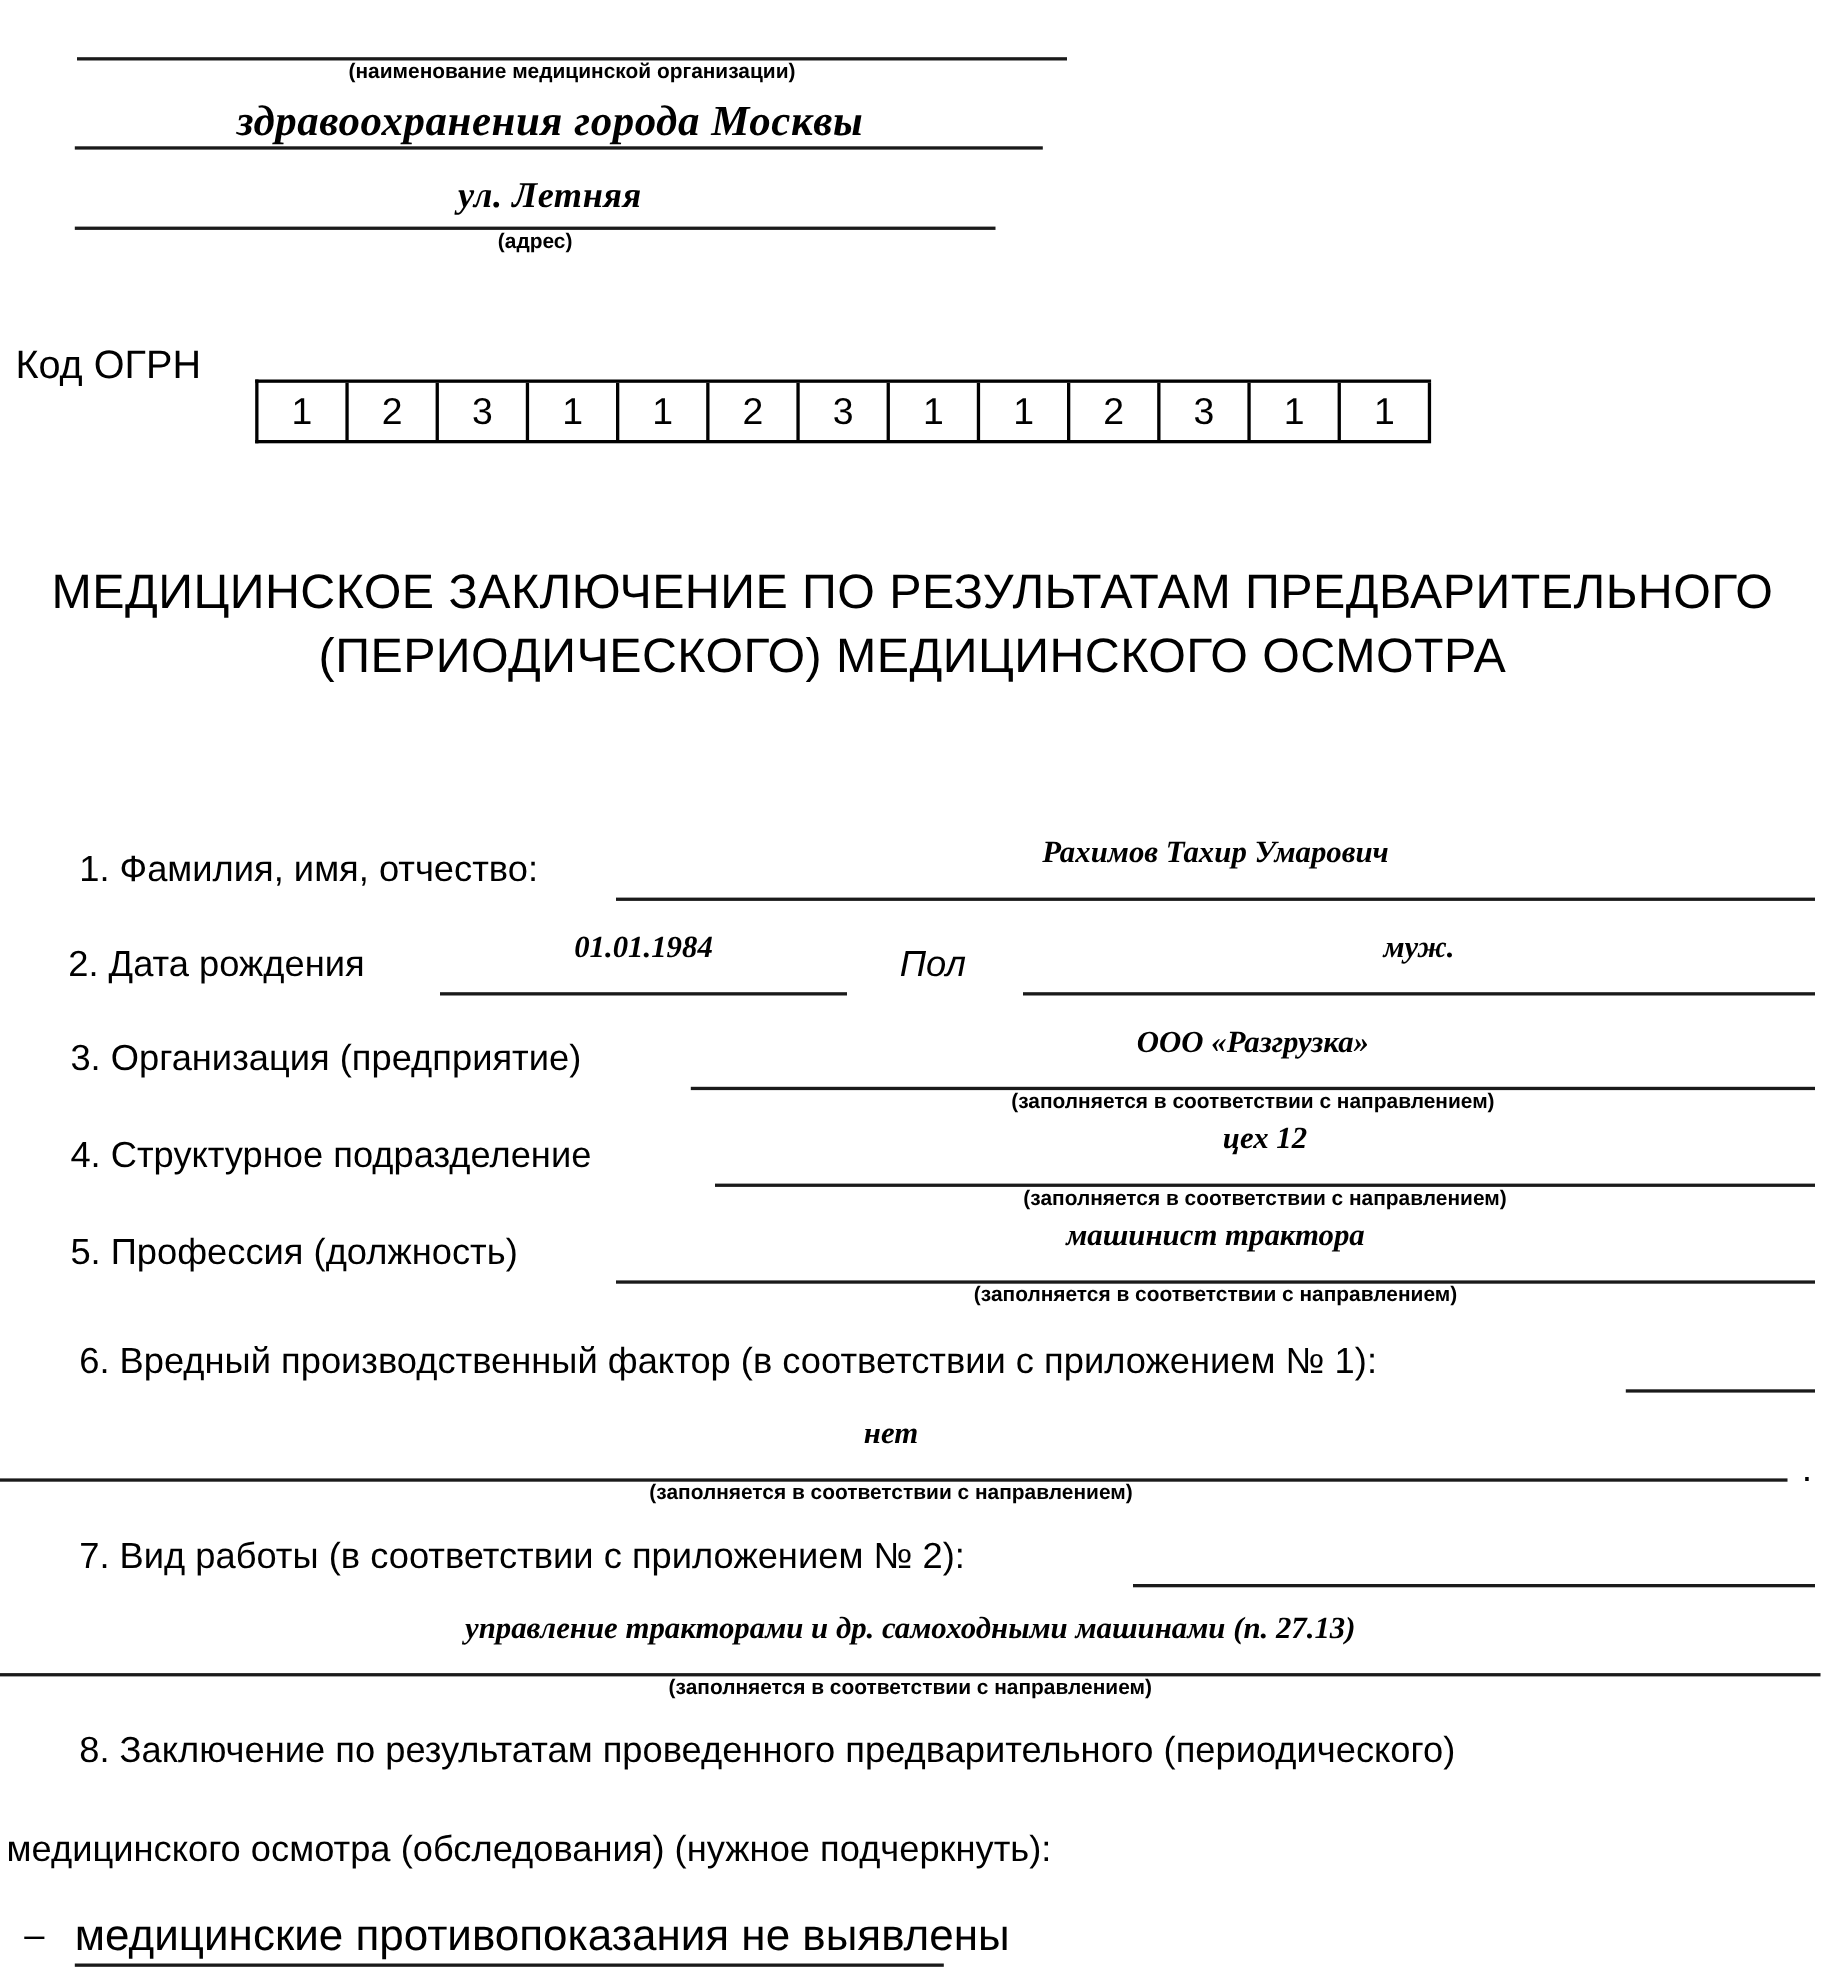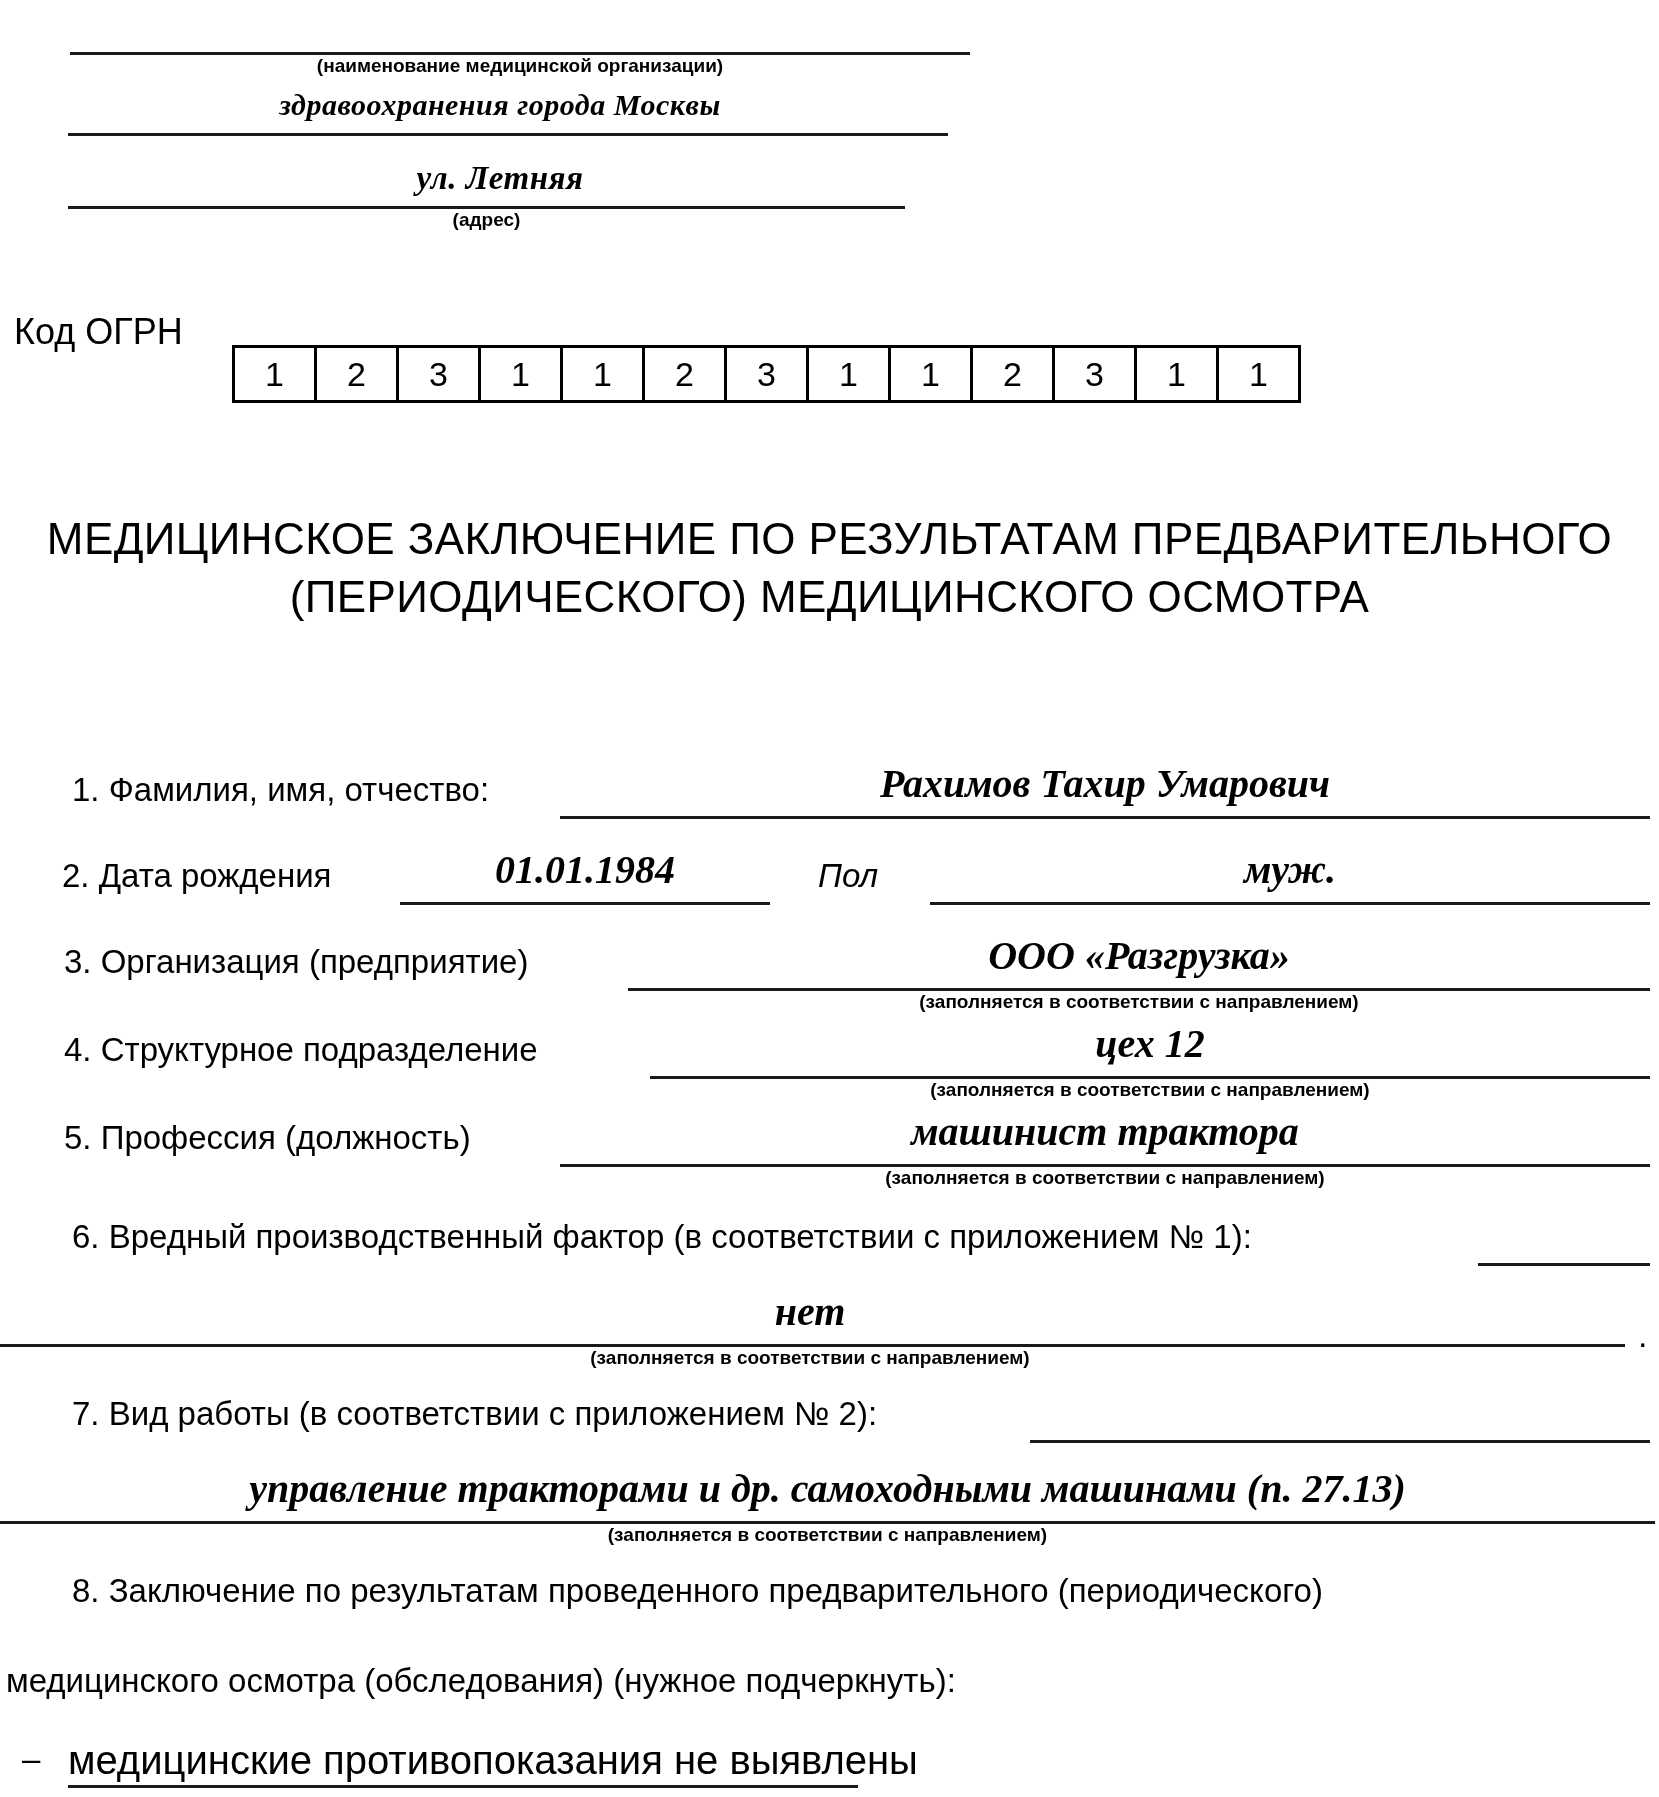--- a/index.html
+++ b/index.html
@@ -59,21 +59,21 @@
     text-align: center;
     font-size: 41px;
   }
   #rule-org-1 { left: 70px; top: 52px; width: 900px; }
 
   #cap-org { left: 70px; top: 55px; width: 900px; }
 
   #org-line-2 {
     left: 0; top: 88px; width: 1000px;
     text-align: center;
-    font-size: 30px;
+    font-size: 39px;
   }
   #rule-org-2 { left: 68px; top: 133px; width: 880px; }
 
   #addr-value {
     left: 0; top: 160px; width: 1000px;
     text-align: center;
     font-size: 33px;
   }
   #rule-addr { left: 68px; top: 206px; width: 837px; }
   #cap-addr { left: 68px; top: 209px; width: 837px; }
@@ -116,21 +116,21 @@
   .row-label {
     font-family: "Liberation Sans", sans-serif;
     font-size: 33px;
     white-space: nowrap;
   }
 
   .fill {
     font-family: "Liberation Serif", serif;
     font-style: italic;
     font-weight: 700;
-    font-size: 40px;
+    font-size: 28px;
     white-space: nowrap;
     text-align: center;
   }
 
   
   #lbl-1 { left: 72px; top: 771px; }
   #val-1 { left: 560px; top: 760px; width: 1090px; }
   #rule-1 { left: 560px; top: 816px; width: 1090px; }
 
   

